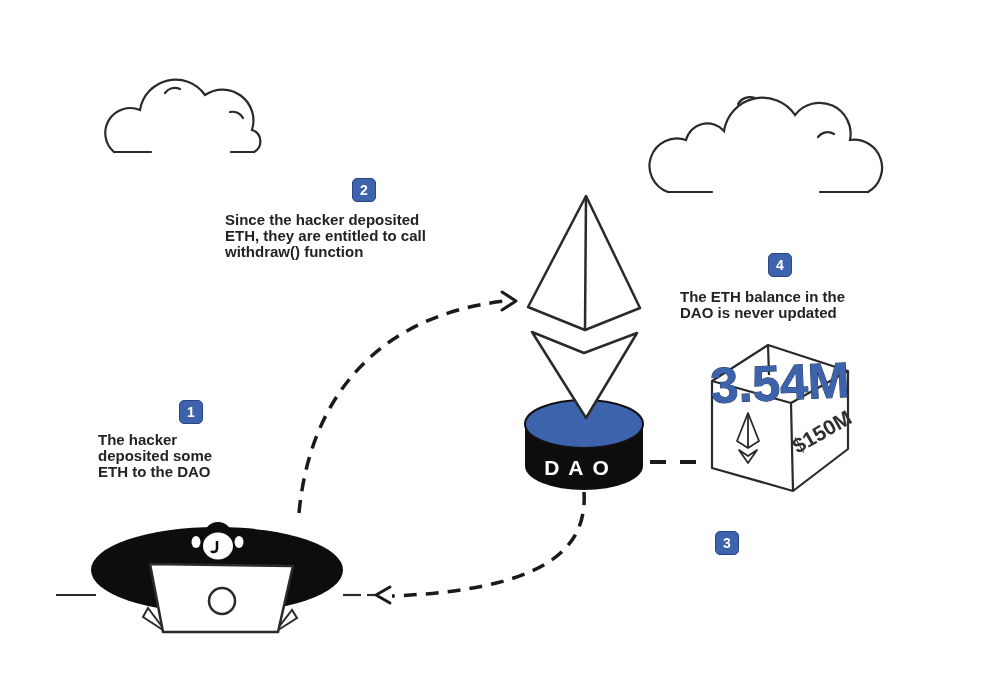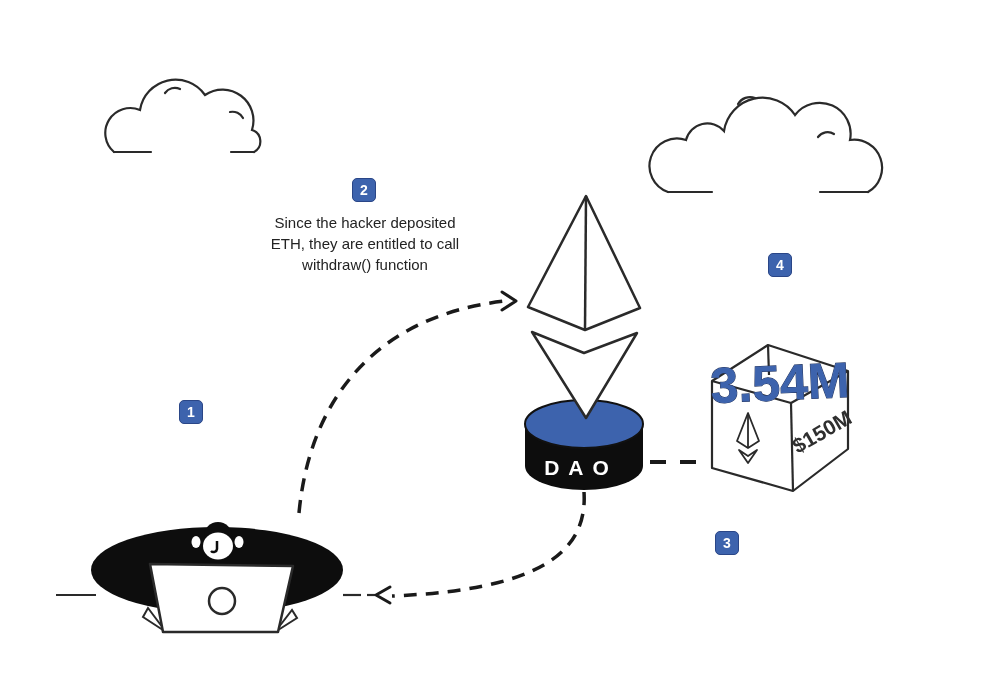--- a/index.html
+++ b/index.html
@@ -8,22 +8,22 @@
     font-family:"Liberation Sans",sans-serif;
   }
   #scene{position:absolute;left:0;top:0;}
   .badge{
     position:absolute;width:24px;height:24px;box-sizing:border-box;
     background:var(--accent,#3d63ad);border:1.5px solid #2a4687;border-radius:5px;
     color:#ffffff;font-weight:bold;font-size:14px;
     display:flex;align-items:center;justify-content:center;
   }
   .step-text{
-    position:absolute;text-align:center;white-space:pre-line;
-    font-weight:normal;font-size:15px;line-height:21px;color:#232323;
+    position:absolute;text-align:left;white-space:pre-line;
+    font-weight:bold;font-size:15px;line-height:16px;color:#232323;
   }
   .svg-label{font-family:"Liberation Sans",sans-serif;}
 </style>
 </head>
 <body>
 
 <div id="stage">
 
   <svg id="scene" width="1000" height="700" viewBox="0 0 1000 700">
 
@@ -96,17 +96,22 @@
       <text class="svg-label" x="780" y="400" text-anchor="middle" font-size="50" font-weight="bold" style="fill:var(--accent,#3d63ad);stroke:#27375f;stroke-width:1px;paint-order:stroke" transform="rotate(-2.5 780 385)">3.54M</text>
       <text class="svg-label" x="822" y="439" text-anchor="middle" font-size="21" font-weight="bold" fill="#2f2f2f" transform="rotate(-30 822 432)">$150M</text>
     </g>
   </svg>
 
   <div class="badge" style="left:179px;top:400px;">1</div>
   <div class="badge" style="left:352px;top:178px;">2</div>
   <div class="badge" style="left:715px;top:531px;">3</div>
   <div class="badge" style="left:768px;top:253px;">4</div>
 
+  <div class="step-text" style="left:98px;top:432px;width:185px;">The hacker
+deposited some
+ETH to the DAO</div>
   <div class="step-text" style="left:225px;top:212px;width:280px;">Since the hacker deposited
 ETH, they are entitled to call
 withdraw() function</div>
+  <div class="step-text" style="left:680px;top:289px;width:200px;">The ETH balance in the
+DAO is never updated</div>
 
 </div>
 
 </body></html>

